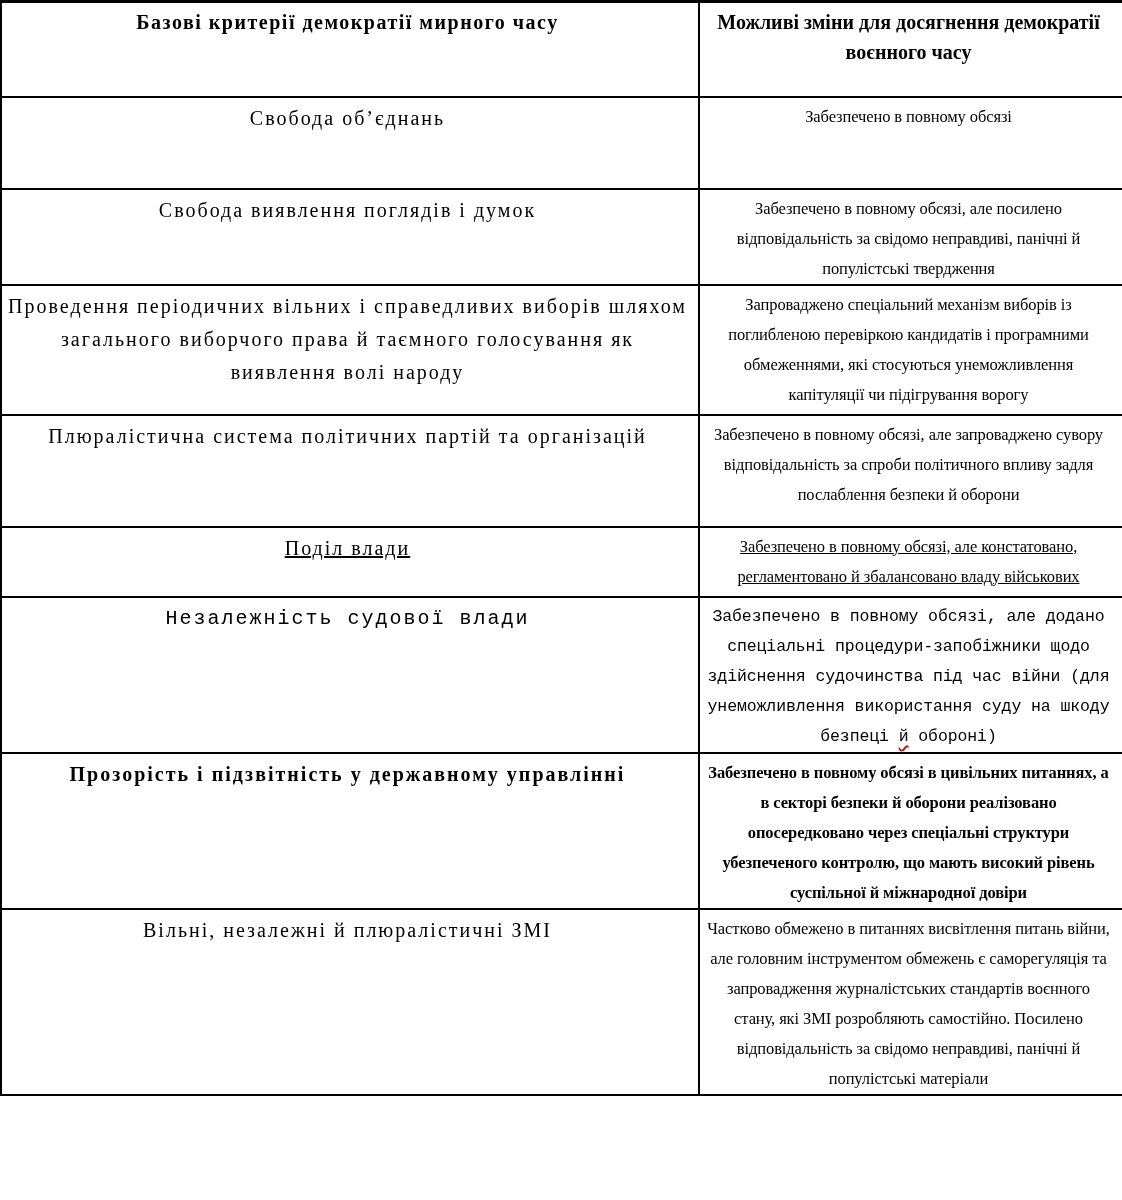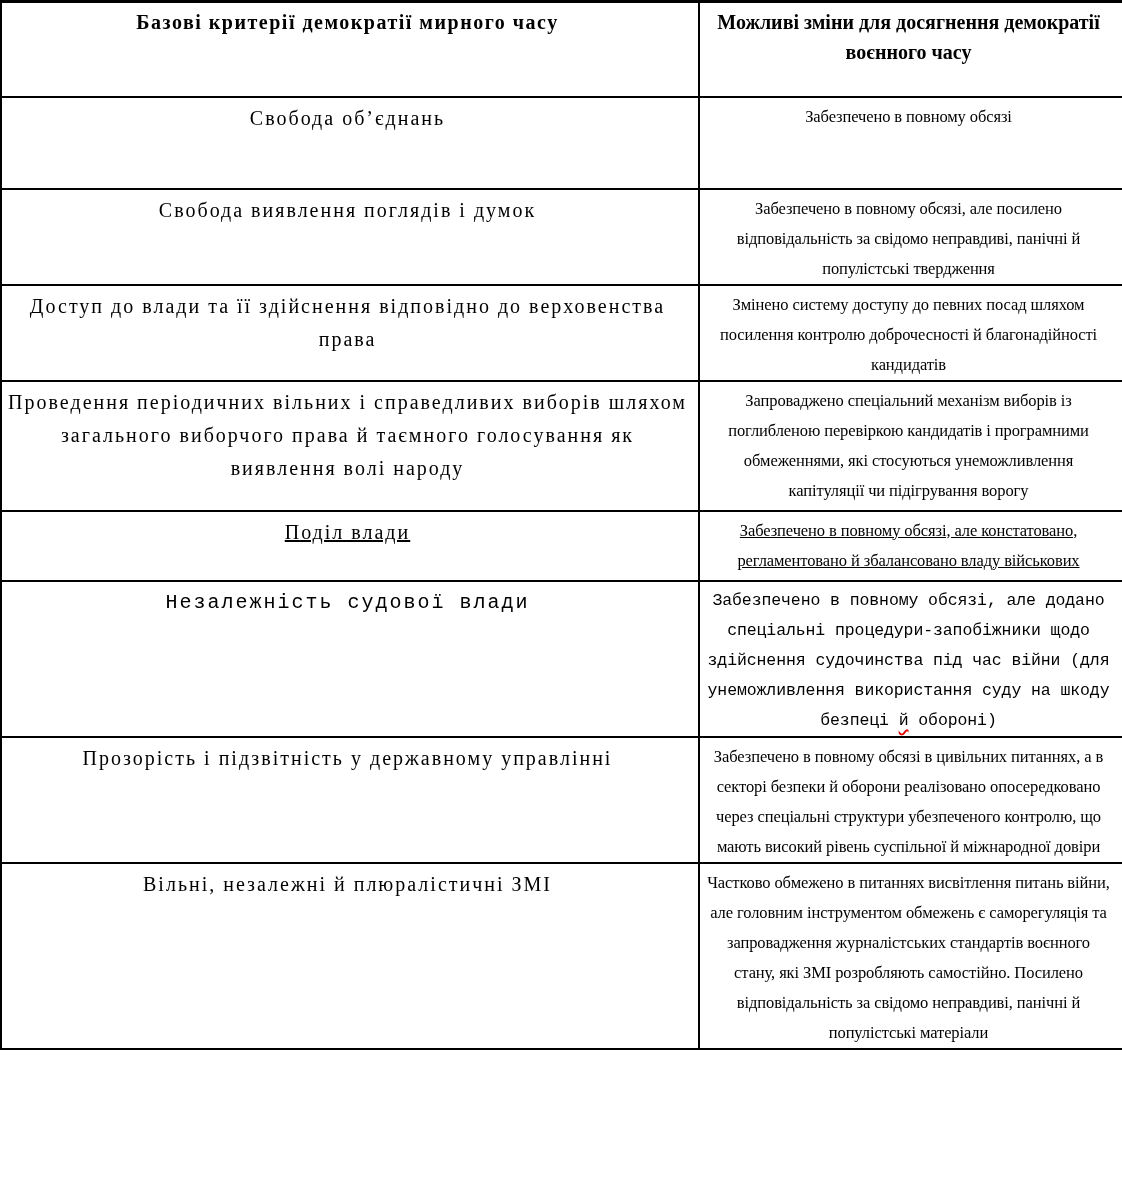--- a/index.html
+++ b/index.html
@@ -17,21 +17,21 @@
   
   tr.hdr{height:95px;}
   tr.r0{height:105px;}
   tr.r1{height:92px;}
   tr.r2{height:70px;}
   tr.r3{height:83px;}
   tr.r4{height:130px;}
   tr.r5{height:112px;}
   tr.r6{height:70px;text-decoration:underline;}
   tr.r7{height:138px;font-family:Liberation Mono, monospace;}
-  tr.r8{height:126px;}
+  tr.r8{height:142px;font-weight:bold;}
   tr.r9{height:165px;}
   .squiggle{text-decoration-line:underline;text-decoration-style:wavy;text-decoration-thickness:2px;text-underline-offset:4px;text-decoration-skip-ink:none;}
 </style>
 </head>
 <body>
 
 <table class="doc">
   <colgroup>
       <col class="c-left">
       <col class="c-right">
@@ -47,30 +47,30 @@
   <tr class="r1">
     <td class="l">Свобода об’єднань</td>
     <td class="r">Забезпечено в повному обсязі</td>
   </tr>
 
   <tr class="r2">
     <td class="l">Свобода виявлення поглядів і думок</td>
     <td class="r">Забезпечено в повному обсязі, але посилено відповідальність за свідомо неправдиві, панічні й популістські твердження</td>
   </tr>
 
-  <tr class="r3">
-    <td class="l">Доступ до влади та її здійснення відповідно до верховенства права</td>
-    <td class="r">Змінено систему доступу до певних посад шляхом посилення контролю доброчесності й благонадійності кандидатів</td>
-  </tr>
 
   <tr class="r4">
     <td class="l">Проведення періодичних вільних і справедливих виборів шляхом загального виборчого права й таємного голосування як виявлення волі народу</td>
     <td class="r">Запроваджено спеціальний механізм виборів із поглибленою перевіркою кандидатів і програмними обмеженнями, які стосуються унеможливлення капітуляції чи підігрування ворогу</td>
   </tr>
 
+  <tr class="r5">
+    <td class="l">Плюралістична система політичних партій та організацій</td>
+    <td class="r">Забезпечено в повному обсязі, але запроваджено сувору відповідальність за спроби політичного впливу задля послаблення безпеки й оборони</td>
+  </tr>
 
   <tr class="r6">
     <td class="l">Поділ влади</td>
     <td class="r">Забезпечено в повному обсязі, але констатовано, регламентовано й збалансовано владу військових</td>
   </tr>
 
   <tr class="r7">
     <td class="l">Незалежність судової влади</td>
     <td class="r">
       <span>Забезпечено в повному обсязі, але додано спеціальні процедури-запобіжники щодо здійснення судочинства під час війни (для унеможливлення використання суду на шкоду безпеці </span><span class="squiggle" style="text-decoration-color: rgb(224, 0, 0);">й</span><span> обороні)</span>

